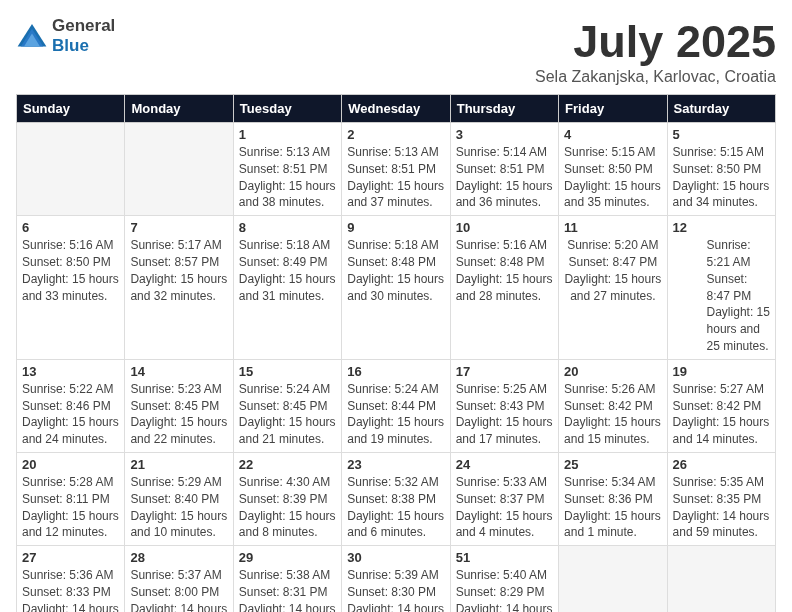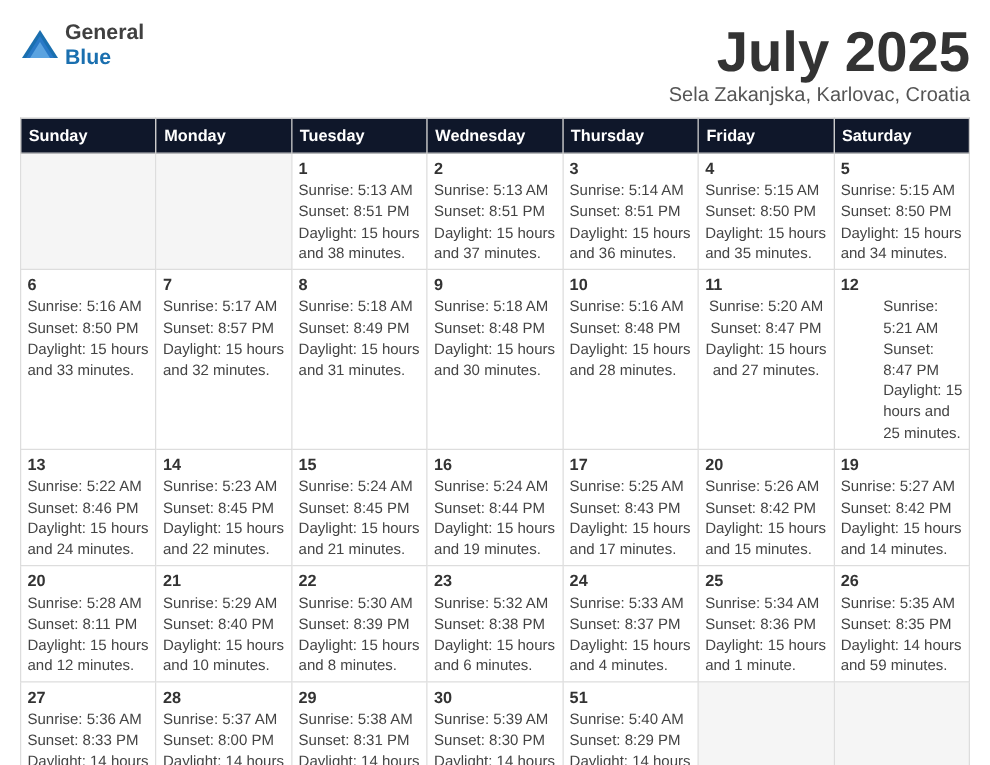--- a/index.html
+++ b/index.html
@@ -240,21 +240,21 @@
 Daylight: 15 hours and 12 minutes.</div>
         </td>
         <td class="calendar-cell">
           <div class="cell-date">21</div>
           <div class="cell-info" style="white-space: pre-line;">Sunrise: 5:29 AM
 Sunset: 8:40 PM
 Daylight: 15 hours and 10 minutes.</div>
         </td>
         <td class="calendar-cell">
           <div class="cell-date">22</div>
-          <div class="cell-info" style="white-space: pre-line;">Sunrise: 5:30 AM
+          <div class="cell-info" style="white-space: pre-line;">Sunrise: 4:30 AM
 Sunset: 8:39 PM
 Daylight: 15 hours and 8 minutes.</div>
         </td>
         <td class="calendar-cell">
           <div class="cell-date">23</div>
           <div class="cell-info" style="white-space: pre-line;">Sunrise: 5:32 AM
 Sunset: 8:38 PM
 Daylight: 15 hours and 6 minutes.</div>
         </td>
         <td class="calendar-cell">

